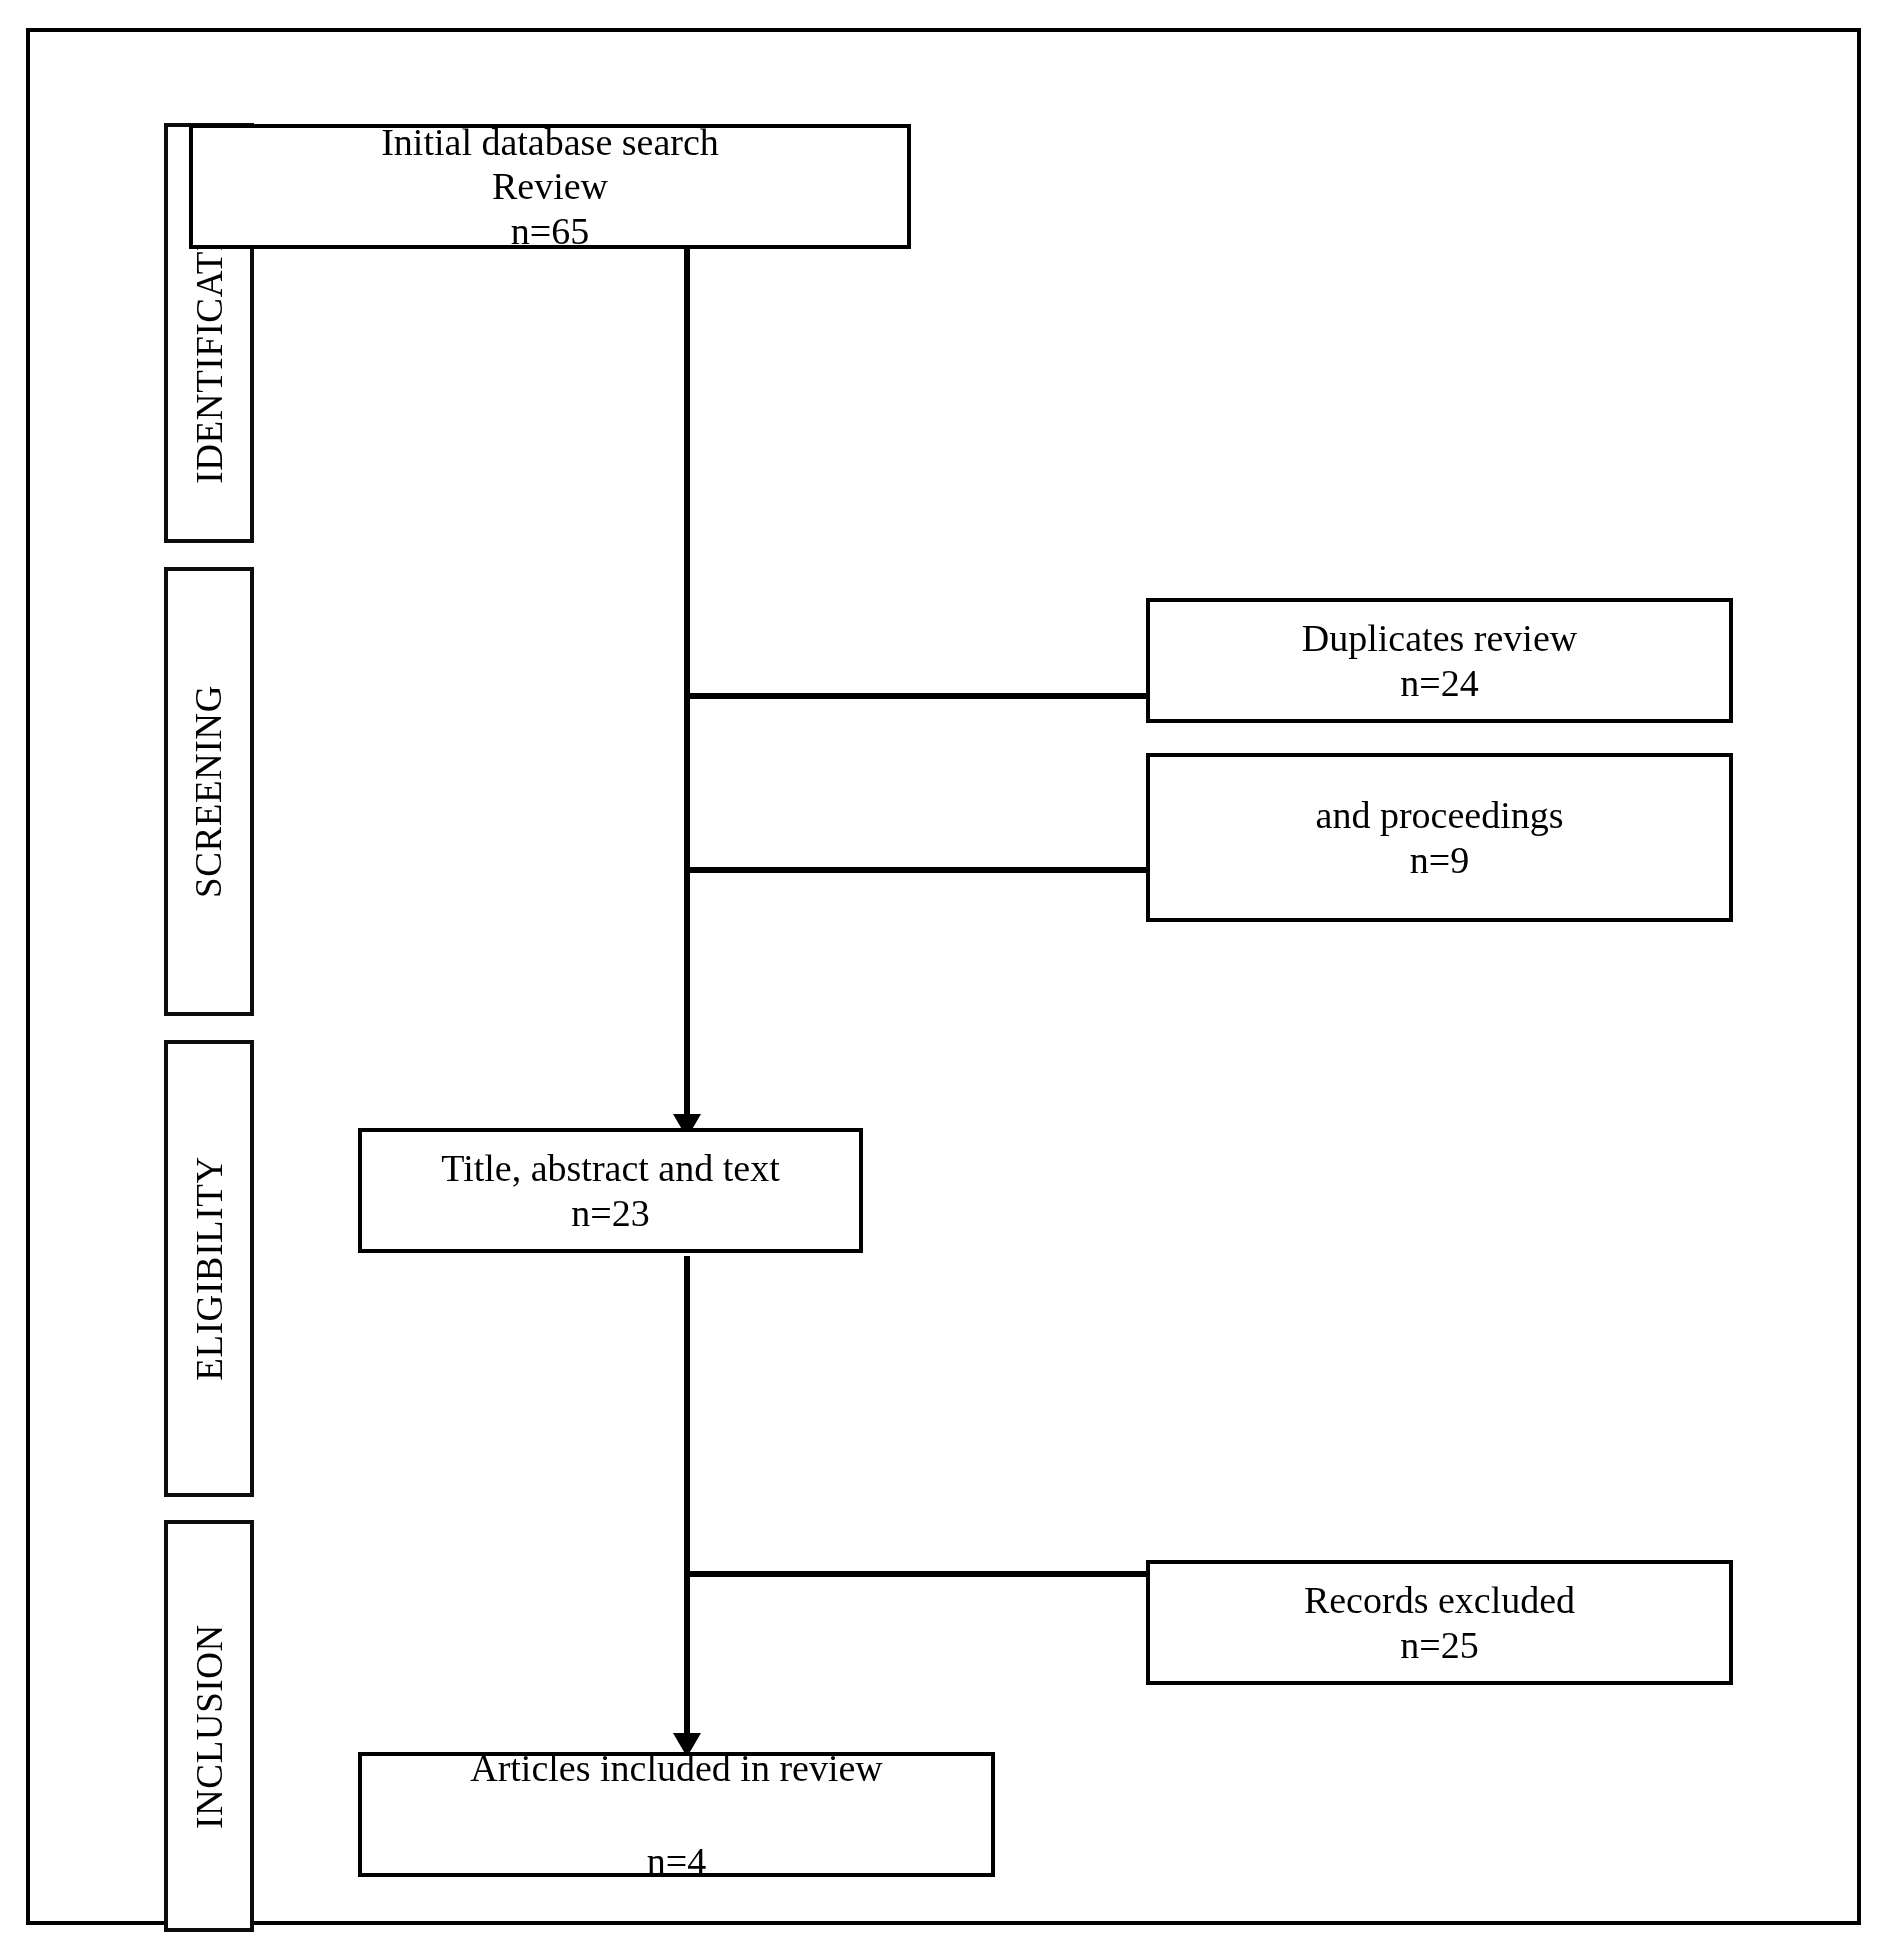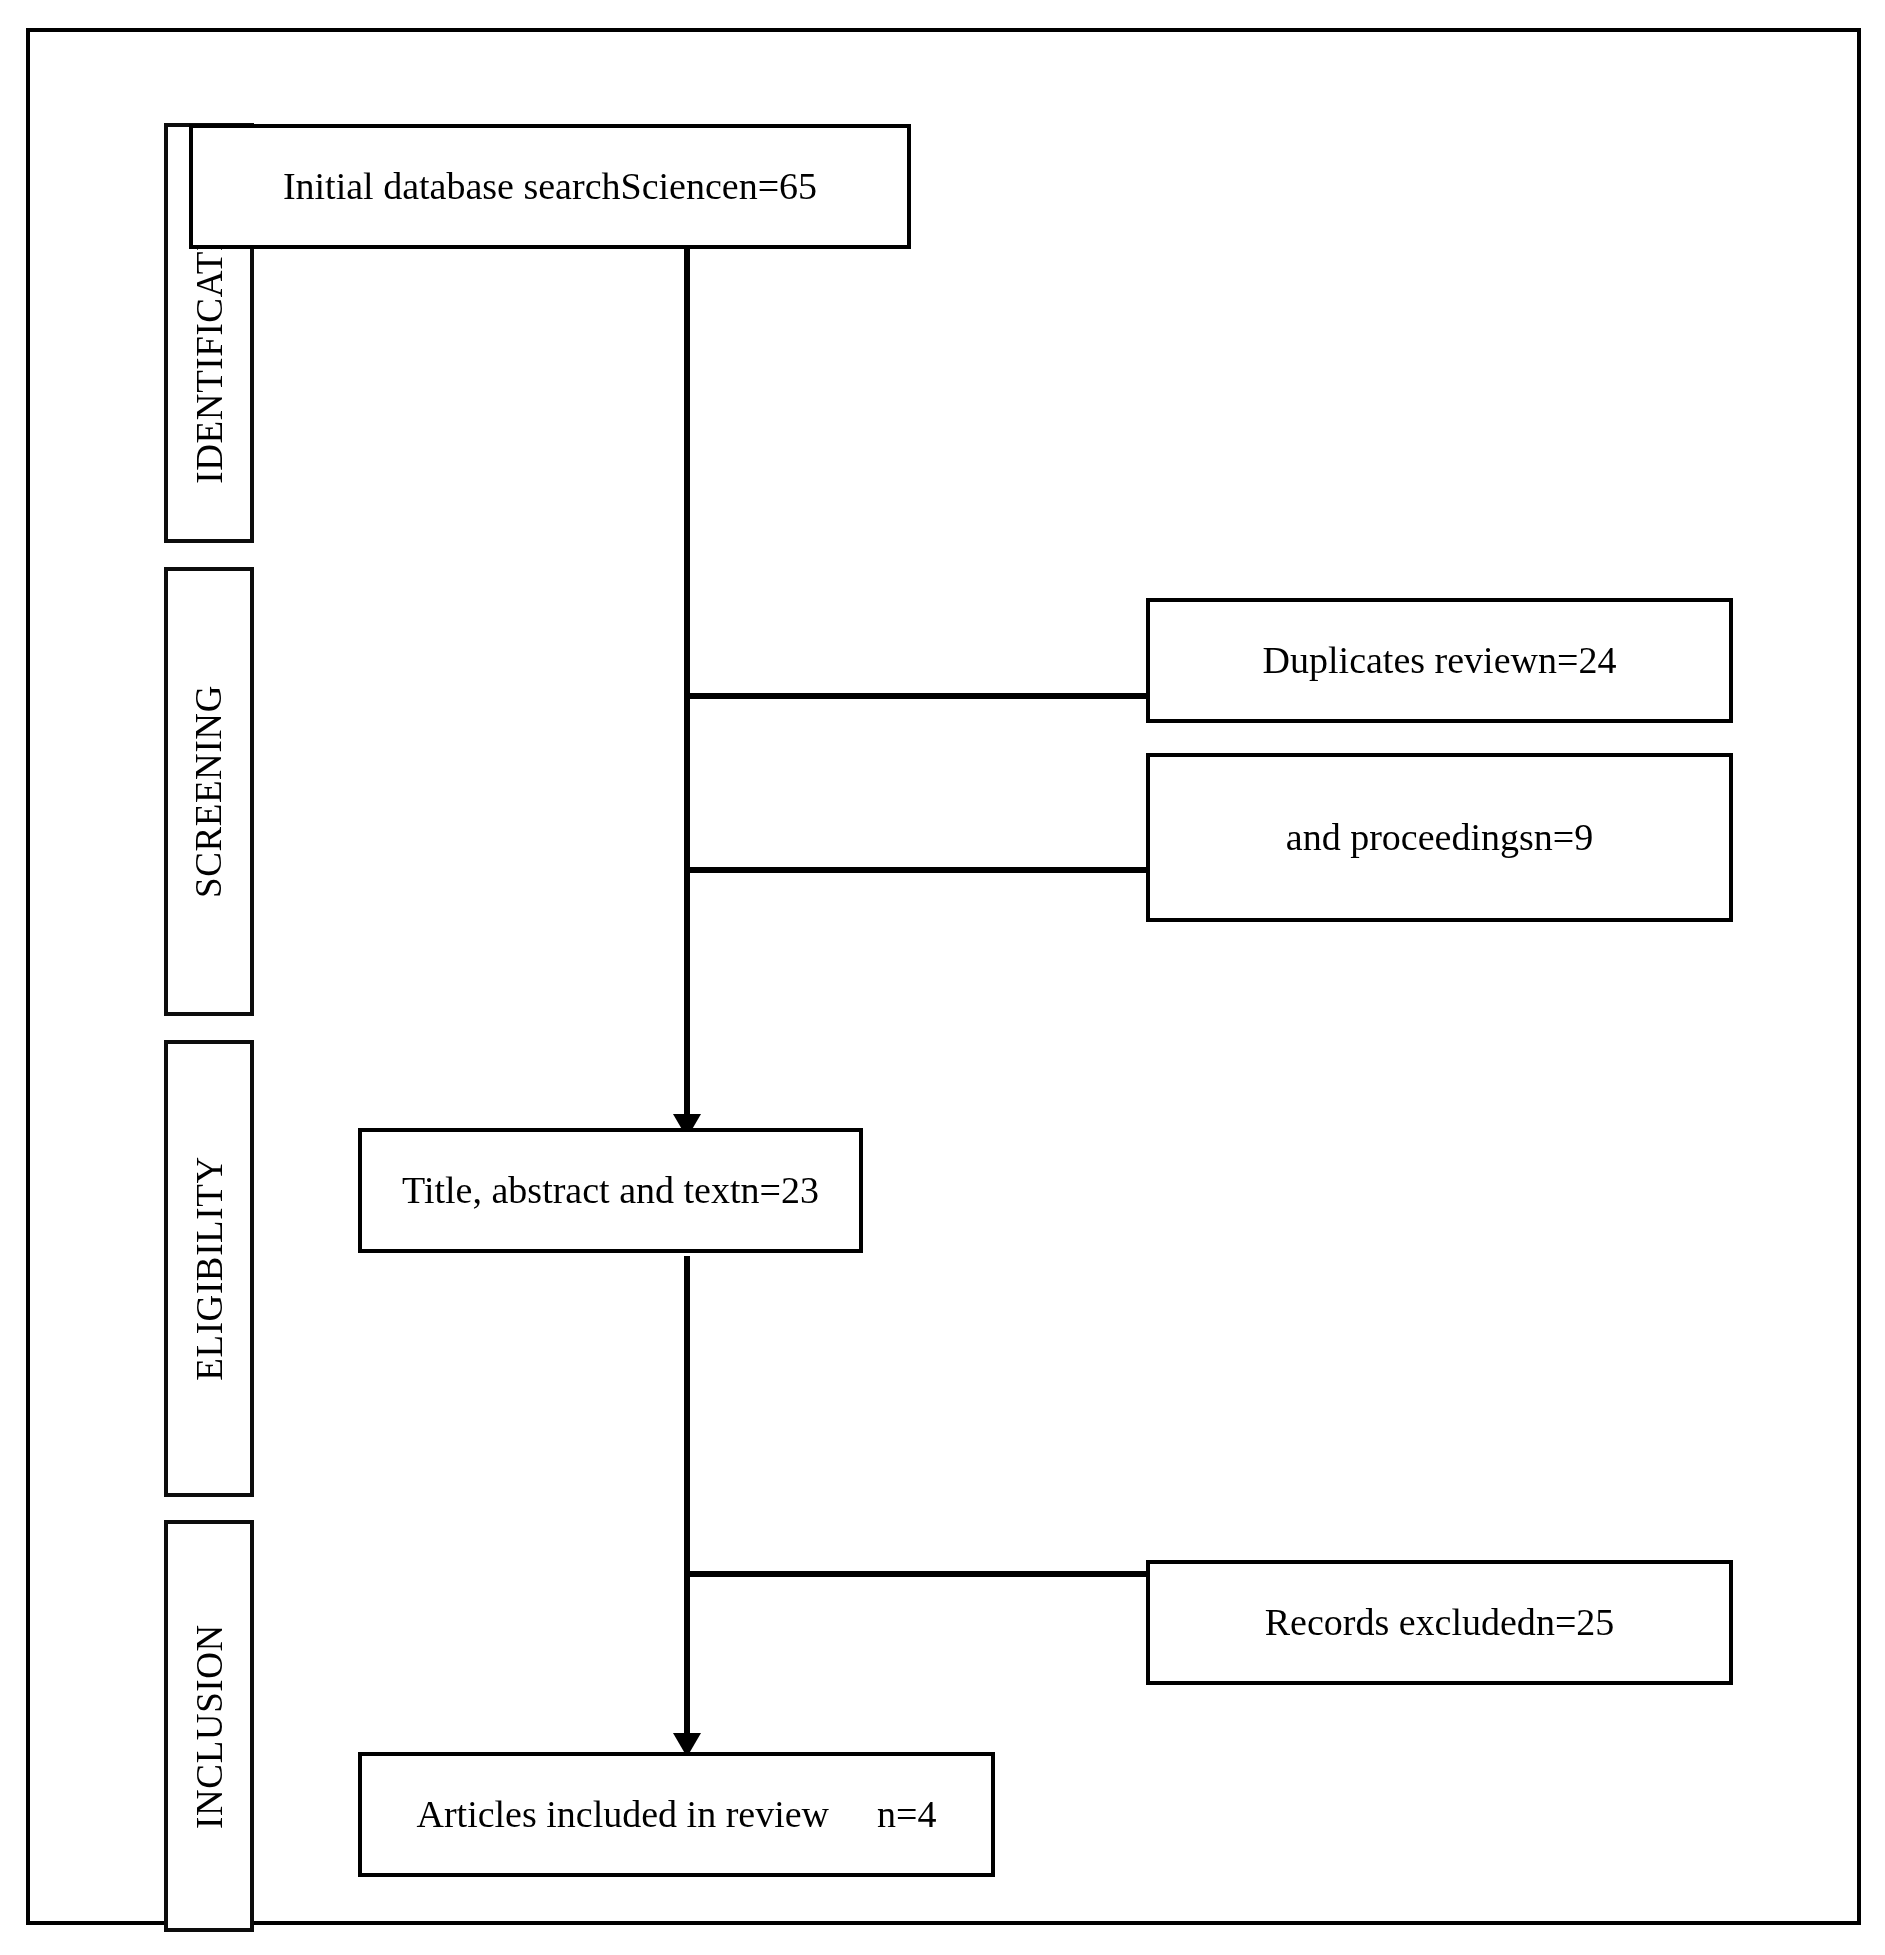--- a/index.html
+++ b/index.html
@@ -41,21 +41,21 @@
     color: #000000;
     font-family: "Liberation Serif", "DejaVu Serif", serif;
   }
 
   
   .flow-box {
     position: absolute;
     border: 4.5px solid #000000;
     background: #ffffff;
     display: flex;
-    flex-direction: row;
+    flex-direction: column;
     align-items: center;
     justify-content: center;
     text-align: center;
     padding: 2.6px 9px;
   }
   .flow-box .line {
     font-size: 38px;
     line-height: 1.17;
     color: #000000;
     white-space: nowrap;
@@ -120,21 +120,21 @@
   <div class="arrow-right" style="left:1574px; top:824px;"></div>
 
   <div class="vline" style="left:654px; top:1224px; height:514px;"></div>
   <div class="arrow-down" style="left:643px; top:1701px;"></div>
 
   <div class="hline" style="left:654px; top:1539px; width:928px;"></div>
   <div class="arrow-right" style="left:1574px; top:1528px;"></div>
 
   <div class="flow-box" style="left:159px; top:92px; width:722px; height:125px;">
     <span class="line">Initial database search</span>
-    <span class="line">Science</span>
+    <span class="line">Review</span>
     <span class="line">n=65</span>
   </div>
 
 </div>
 
 <div class="flow-box" style="left:1146px; top:598px; width:587px; height:125px;">
   <span class="line">Duplicates review</span>
   <span class="line">n=24</span>
 </div>
 

